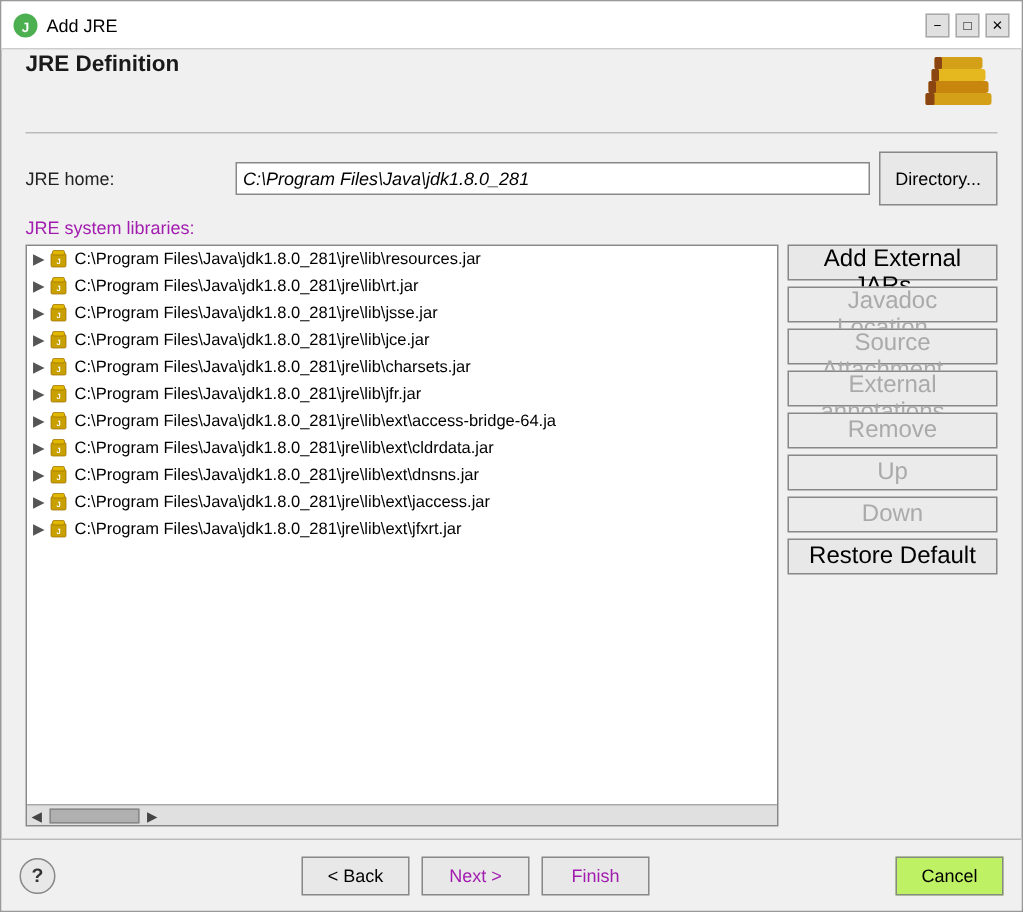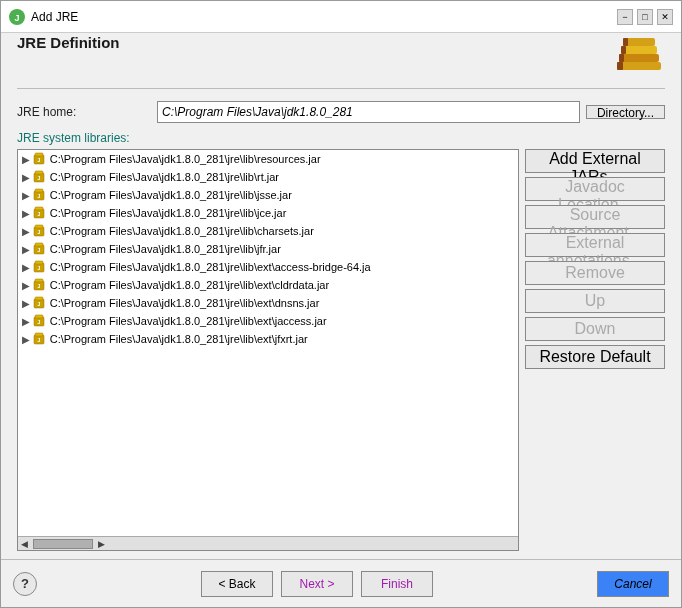--- a/index.html
+++ b/index.html
@@ -99,31 +99,31 @@
       flex: 1;
       height: 22px;
       border: 1px solid #888;
       padding: 2px 4px;
       font-size: 12px;
       background: #fff;
       font-style: italic;
     }
     .form-btn {
       margin-left: 6px;
-      height: 14px;
+      height: 36px;
       padding: 0 10px;
       border: 1px solid #888;
       background: #e8e8e8;
       cursor: pointer;
       font-size: 12px;
       white-space: nowrap;
     }
     .section-label {
       font-size: 12px;
-      color: #0f766e;
+      color: #a21caf;
       margin-bottom: 4px;
     }
     .libraries-section {
       display: flex;
       flex: 1;
       gap: 6px;
     }
     .libraries-list-wrapper {
       flex: 1;
       border: 1px solid #888;
@@ -238,22 +238,21 @@
       background: #e8e8e8;
       cursor: pointer;
       font-size: 12px;
       padding: 0 12px;
     }
     .footer-btn:disabled, .footer-btn.disabled {
       color: #a21caf;
       cursor: default;
     }
     .footer-cancel {
-      background: #3b82f6;
-      font-style: italic;
+      background: #bef264;
     }
 
     
     .libraries-list::-webkit-scrollbar { width: 14px; height: 14px; }
     .libraries-list::-webkit-scrollbar-thumb { background: #b0b0b0; border: 1px solid #888; }
     .libraries-list::-webkit-scrollbar-track { background: #e8e8e8; }
   </style>
 </head>
 <body>
 

